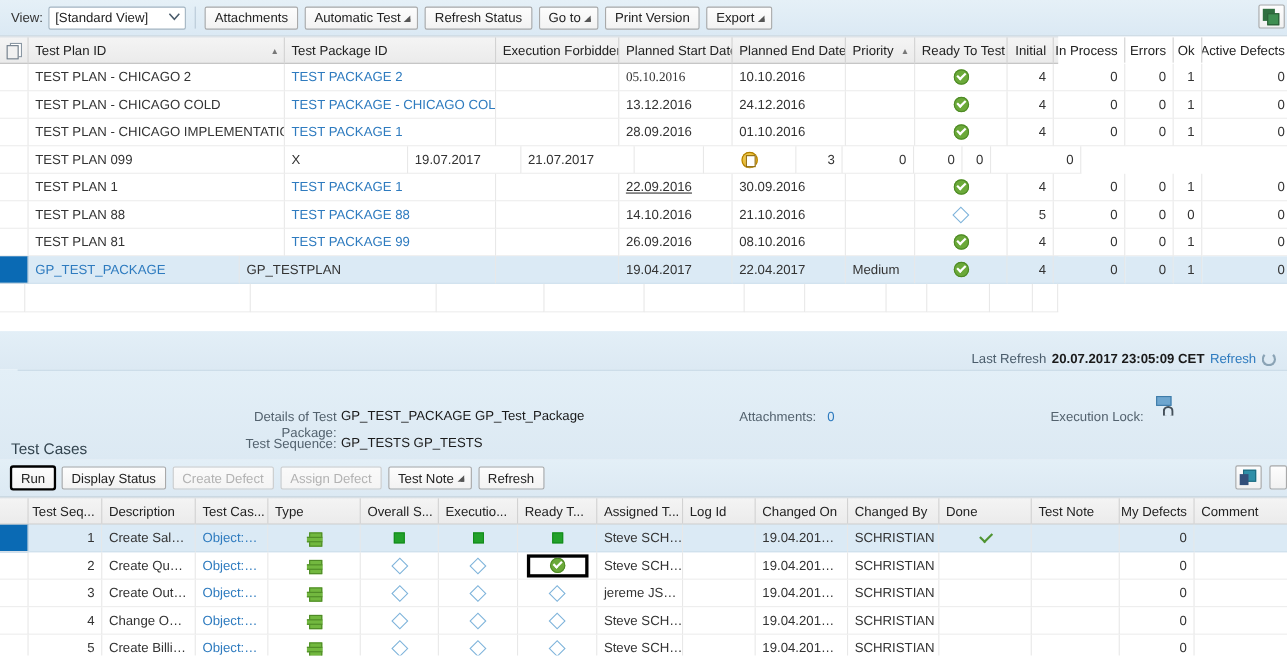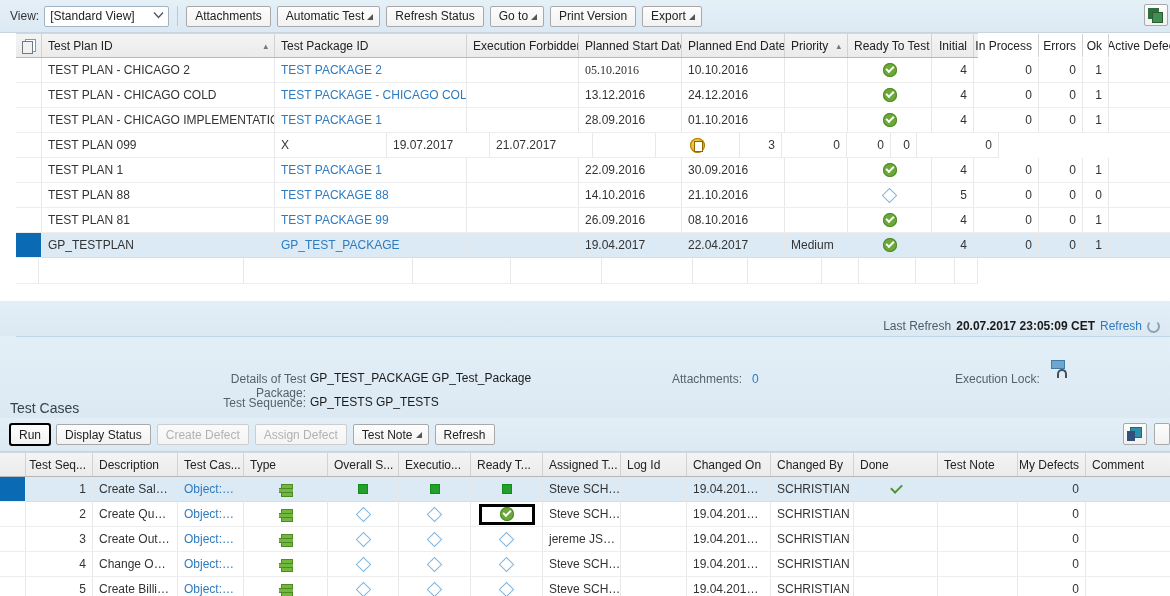--- a/index.html
+++ b/index.html
@@ -235,21 +235,21 @@
         </div>
       </div>
     <div class="tb-right-icon">
       <span class="excel-ico">
           <span class="p1"></span>
           <span class="p2"></span>
         </span>
     </div>
   </div>
 
-  <div class="grid" id="plans-grid" style="left:16px; top:33px; width:962px;">
+  <div class="grid" id="plans-grid" style="left:0; top:33px; width:962px;">
     <div class="grid-head" id="plans-head">
       <div class="headsel">
         <span class="copy-ico"></span>
       </div>
     <div class="hc" style="width: 233px;">
           <span>Test Plan ID</span>
           <span class="sorticon">▴</span>
         </div>
         <div class="hc" style="width: 192px;">
           <span>Test Package ID</span>
@@ -444,21 +444,21 @@
           <div class="selcol"></div>
           <div class="cell" style="width: 233px;">
             <span>TEST PLAN 1</span>
           </div>
           <div class="cell" style="width: 192px;">
             <span class="link">TEST PACKAGE 1</span>
           </div>
           <div class="cell" style="width: 112px;">
             <span></span>
           </div>
-          <div class="cell" style="width: 103px;">
+          <div class="cell" style="width: 103px; text-decoration: underline;">
             <span>22.09.2016</span>
           </div>
           <div class="cell" style="width: 103px;">
             <span>30.09.2016</span>
           </div>
           <div class="cell" style="width: 63px;">
             <span></span>
           </div>
           <div class="cell" style="width: 84px; justify-content: center; padding: 0px;">
             <span class="ic ic-check"></span>
@@ -552,25 +552,25 @@
           </div>
           <div class="cell num" style="width: 26px;">
             <span>1</span>
           </div>
           <div class="cell num" style="width: 82px;">
             <span>0</span>
           </div>
         </div>
         <div class="grid-row sel">
           <div class="selcol active"></div>
+          <div class="cell" style="width: 192px;">
+            <span class="link">GP_TEST_PACKAGE</span>
+          </div>
           <div class="cell" style="width: 233px;">
             <span>GP_TESTPLAN</span>
-          </div>
-          <div class="cell" style="width: 192px;">
-            <span class="link">GP_TEST_PACKAGE</span>
           </div>
           <div class="cell" style="width: 112px;">
             <span></span>
           </div>
           <div class="cell" style="width: 103px;">
             <span>19.04.2017</span>
           </div>
           <div class="cell" style="width: 103px;">
             <span>22.04.2017</span>
           </div>

